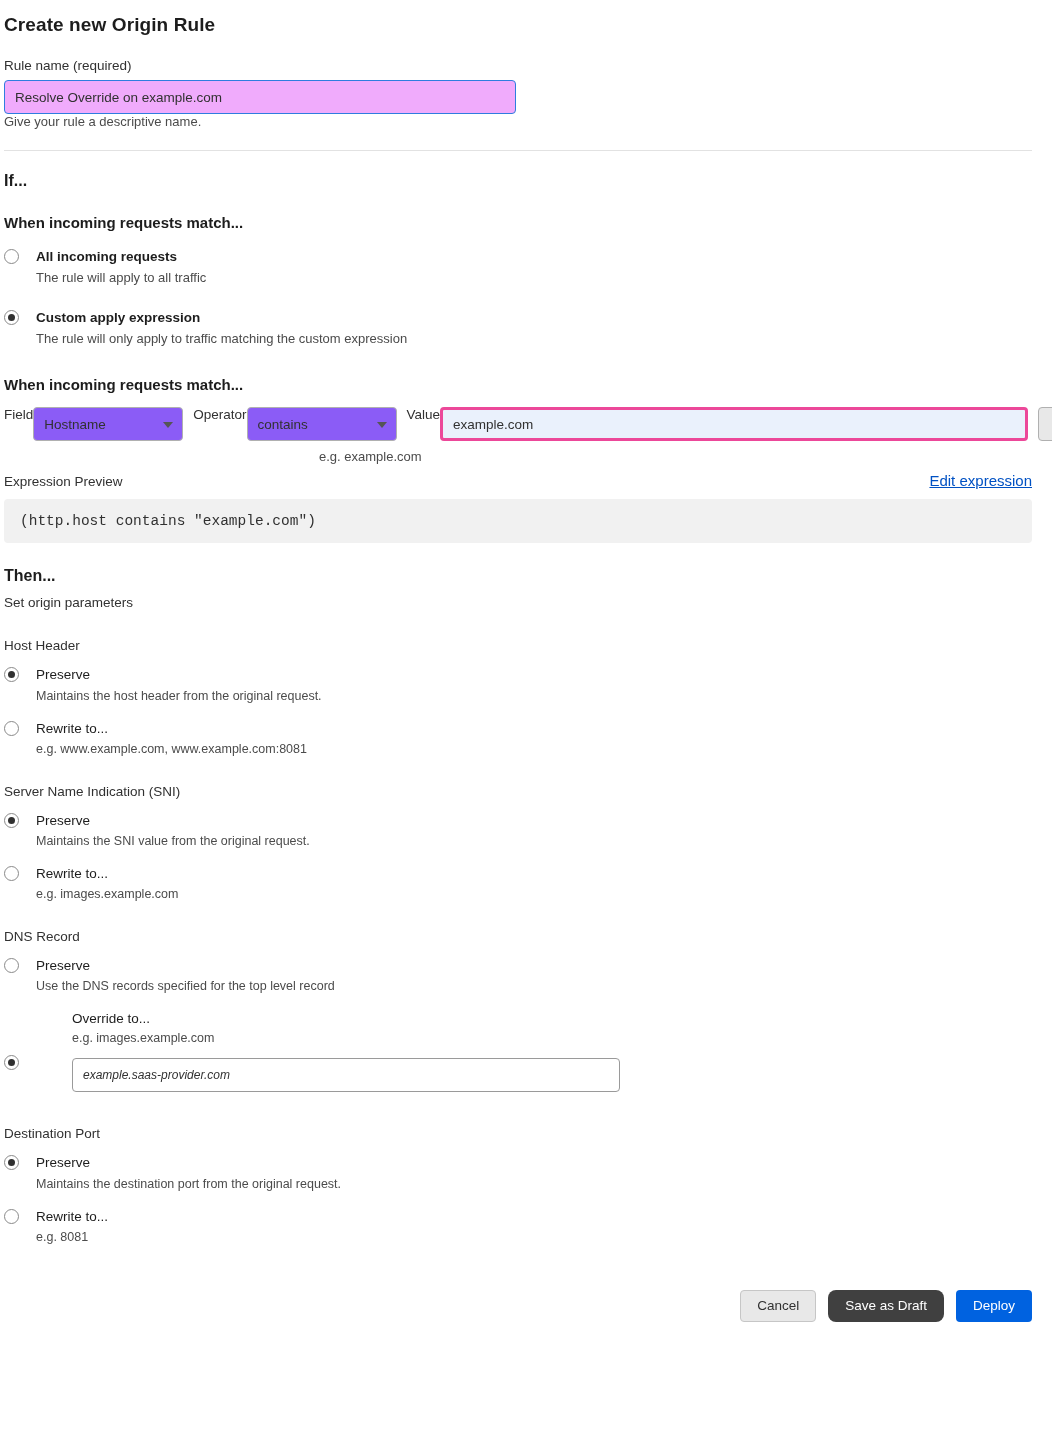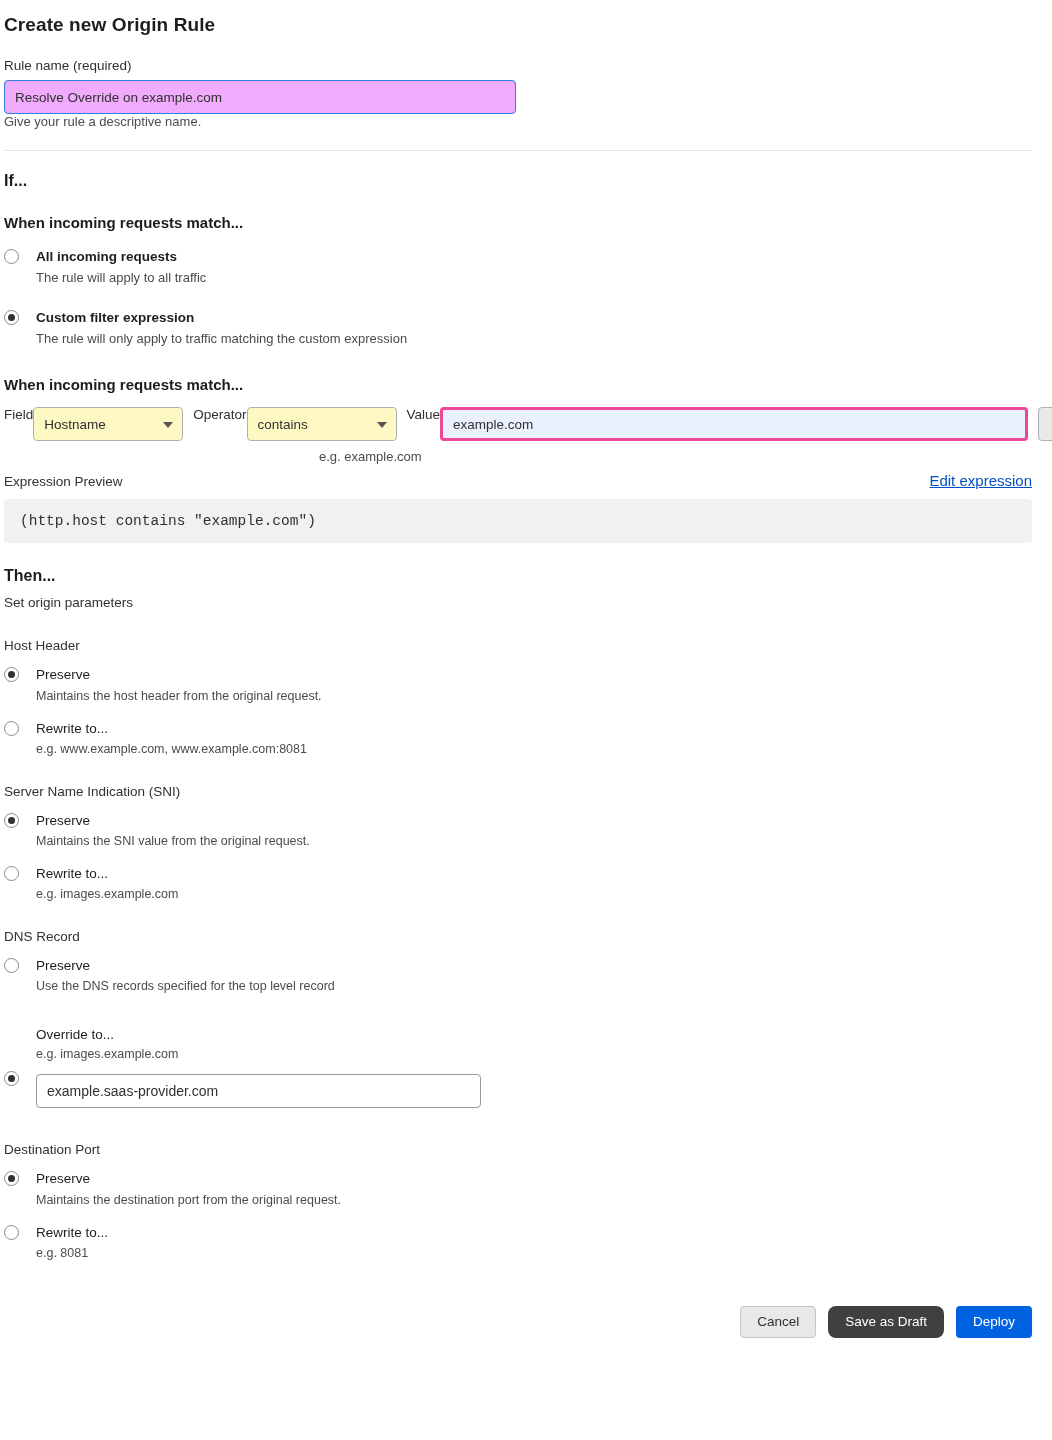--- a/index.html
+++ b/index.html
@@ -118,21 +118,21 @@
     font-size: 13.5px;
     color: #313131;
     margin-bottom: 7px;
   }
   .select {
     position: relative;
     height: 34px;
     width: 150px;
     border: 1px solid #b0b0b0;
     border-radius: 4px;
-    background: #fef9c3;
+    background: #8b5cf6;
     font-size: 13.5px;
     color: #313131;
     display: flex;
     align-items: center;
     padding: 0 10px;
   }
   .select .caret {
     position: absolute;
     right: 9px;
     top: 50%;
@@ -196,37 +196,38 @@
   .group-label {
     font-size: 13.5px;
     color: #313131;
     margin-top: 28px;
   }
   .set-origin {
     font-size: 13.5px;
     color: #313131;
     margin-top: 10px;
   }
-  .override-block { margin-top: 34px; display: flex; align-items: flex-start; }
+  .override-block { margin-top: 18px; display: flex; align-items: flex-start; gap: 36px; }
   .override-block .radio { margin-top: 44px; }
   .override-text { margin-left: 17px; }
   .override-title { font-size: 13.5px; color: #1d1d1d; }
   .override-hint { font-size: 12.5px; color: #4b4b4b; margin-top: 5px; }
   .override-input {
     margin-top: 13px;
-    width: 445px;
+    width: 548px;
     height: 34px;
     border: 1px solid #9a9a9a;
     border-radius: 4px;
     padding: 0 10px;
-    font-size: 14px;
+    font-size: 12px;
     font-family: "Liberation Sans", sans-serif;
     color: #313131;
     background: #fff;
     outline: none;
+    font-style: italic;
   }
   .footer {
     display: flex;
     justify-content: flex-end;
     align-items: center;
     gap: 12px;
     margin-top: 46px;
     padding-bottom: 16px;
   }
   .btn {
@@ -265,21 +266,21 @@
     <span class="radio"></span>
     <span class="radio-text">
       <span class="radio-title">All incoming requests</span>
       <div class="radio-desc">The rule will apply to all traffic</div>
     </span>
   </div>
 
   <div class="radio-row" style="margin-top:23px;">
     <span class="radio checked"></span>
     <span class="radio-text">
-      <span class="radio-title">Custom filter expression</span>
+      <span class="radio-title">Custom apply expression</span>
       <div class="radio-desc">The rule will only apply to traffic matching the custom expression</div>
     </span>
   </div>
 
   <h3 class="sub-head" style="margin-top:30px;">When incoming requests match...</h3>
 
   <div class="expr-row">
     <div class="expr-col">
       <span class="col-label">Field</span>
       <div class="select">

